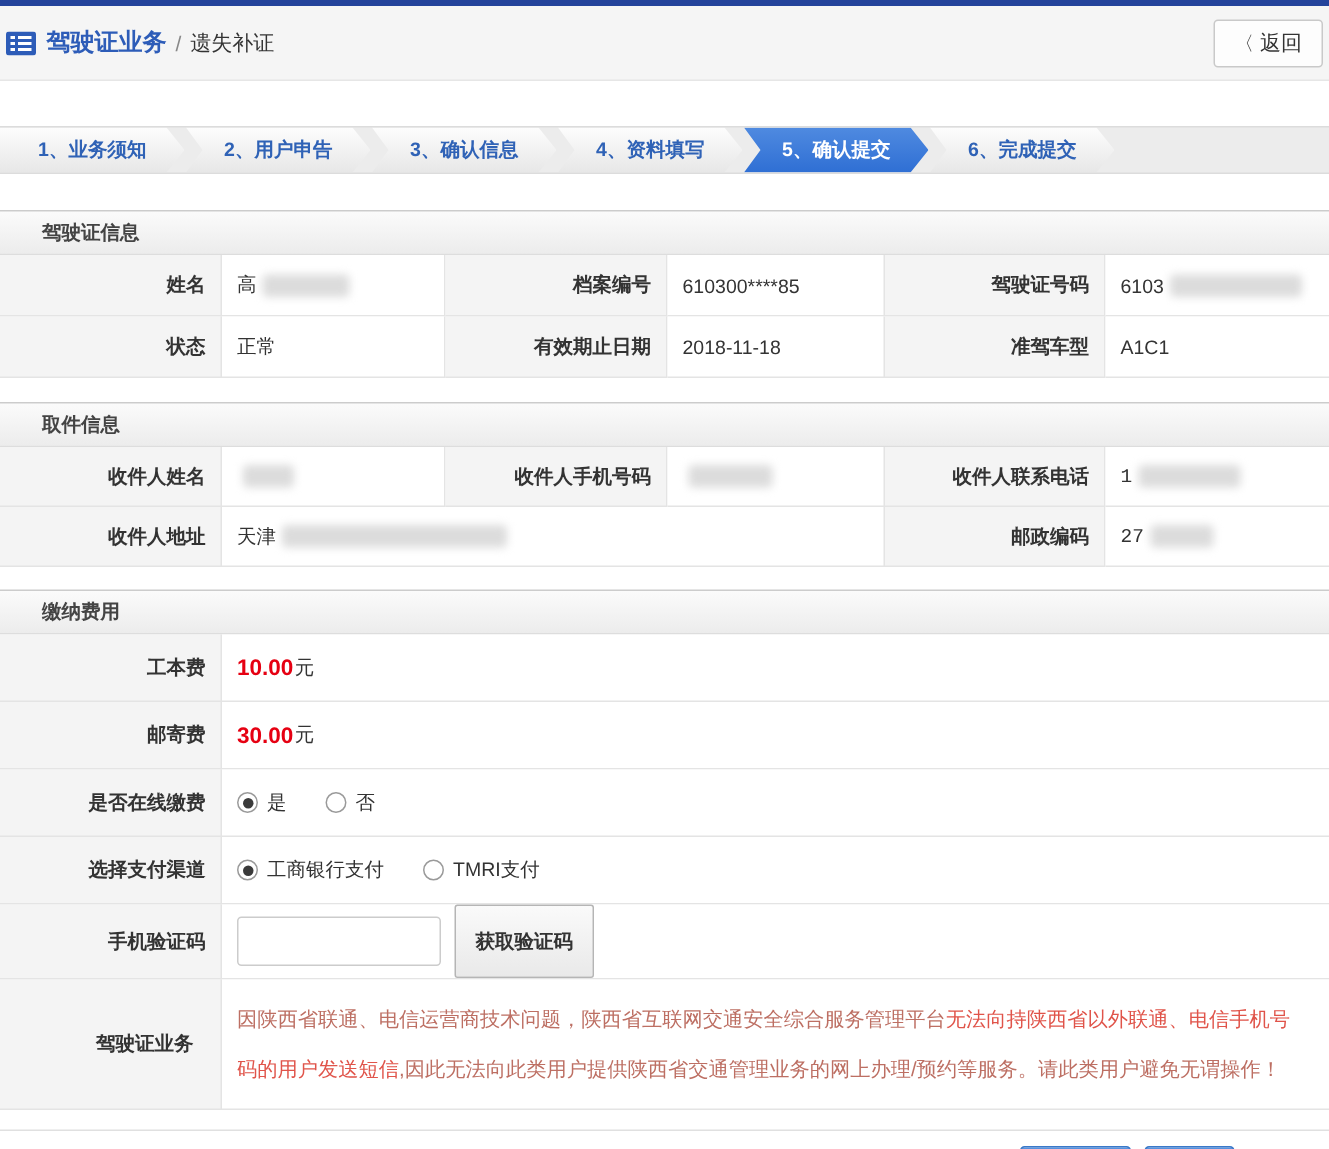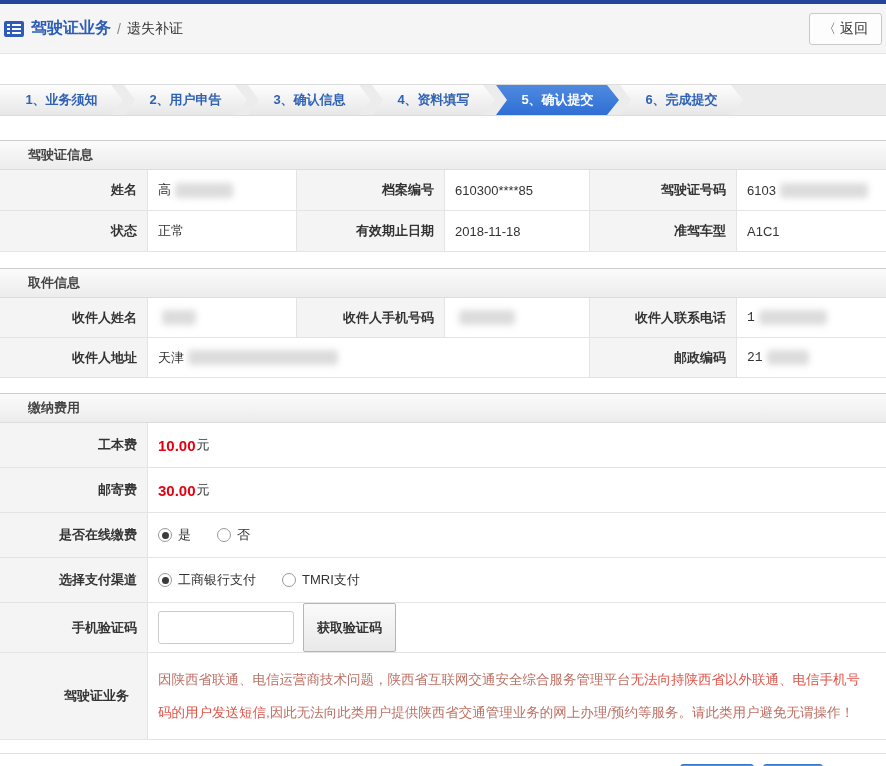--- a/index.html
+++ b/index.html
@@ -179,21 +179,21 @@
     <span class="redact" style="width:68px"></span>
   </div>
 
   <div class="cell lbl h40">收件人地址</div>
   <div class="cell span3 h40">
     <span>天津</span>
     <span class="redact" style="width:150px"></span>
   </div>
   <div class="cell lbl h40">邮政编码</div>
   <div class="cell last h40">
-    <span>21</span>
+    <span>27</span>
     <span class="redact" style="width:42px"></span>
   </div>
 </div>
 
 <div class="section-title mt15">缴纳费用</div>
 <div class="grid2">
   <div class="cell lbl pay-cell">工本费</div>
   <div class="cell last pay-cell">
     <span class="fee-amt">10.00</span>
     <span class="fee-unit">元</span>

